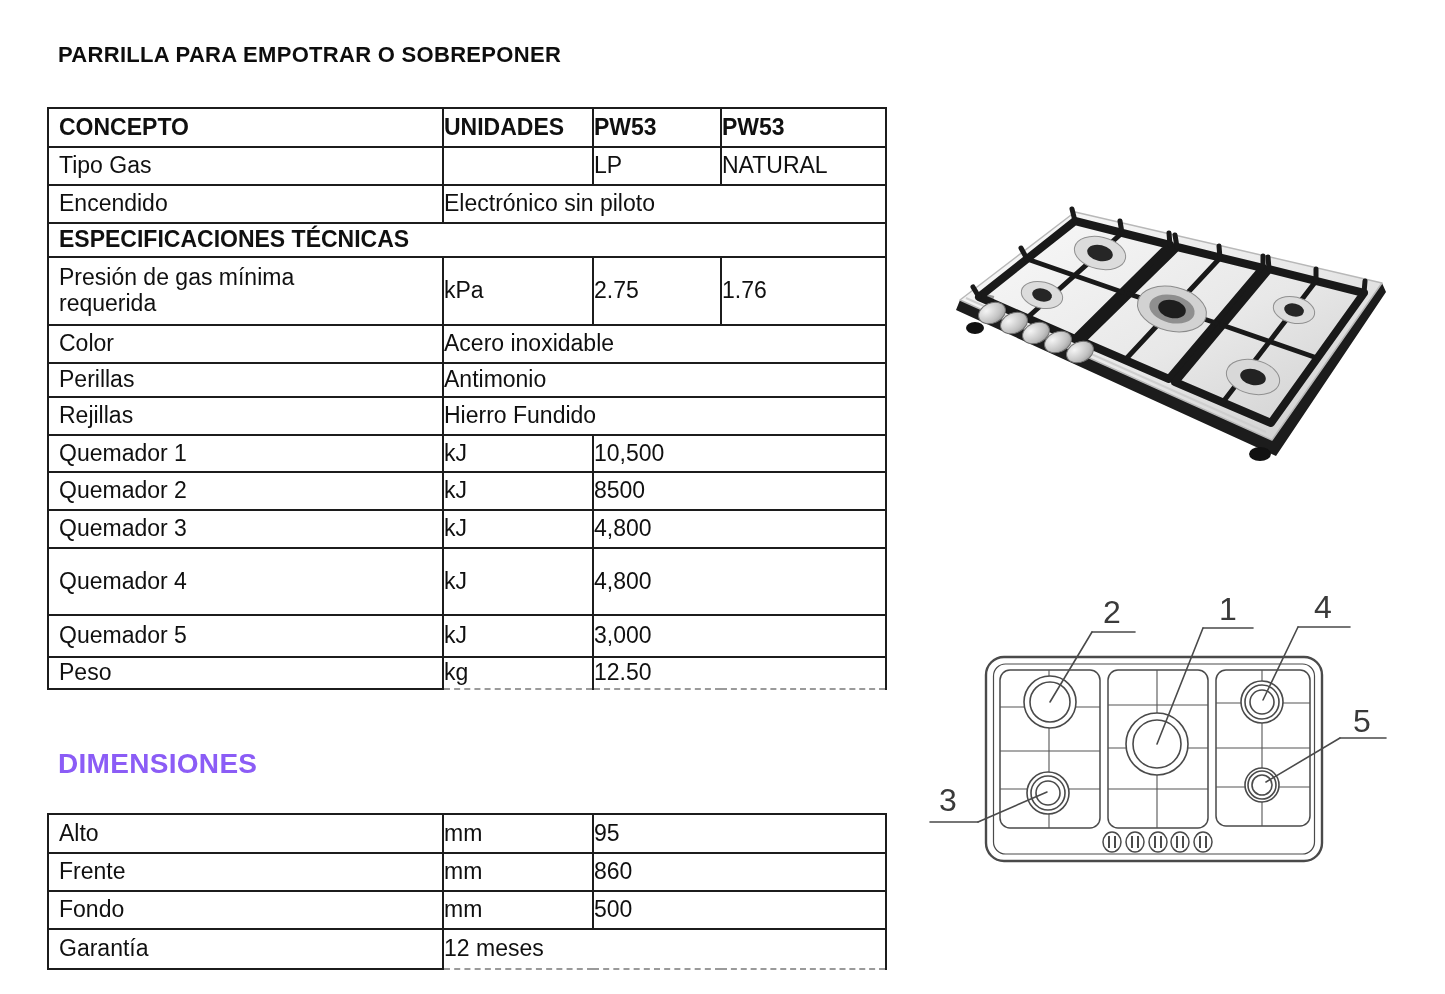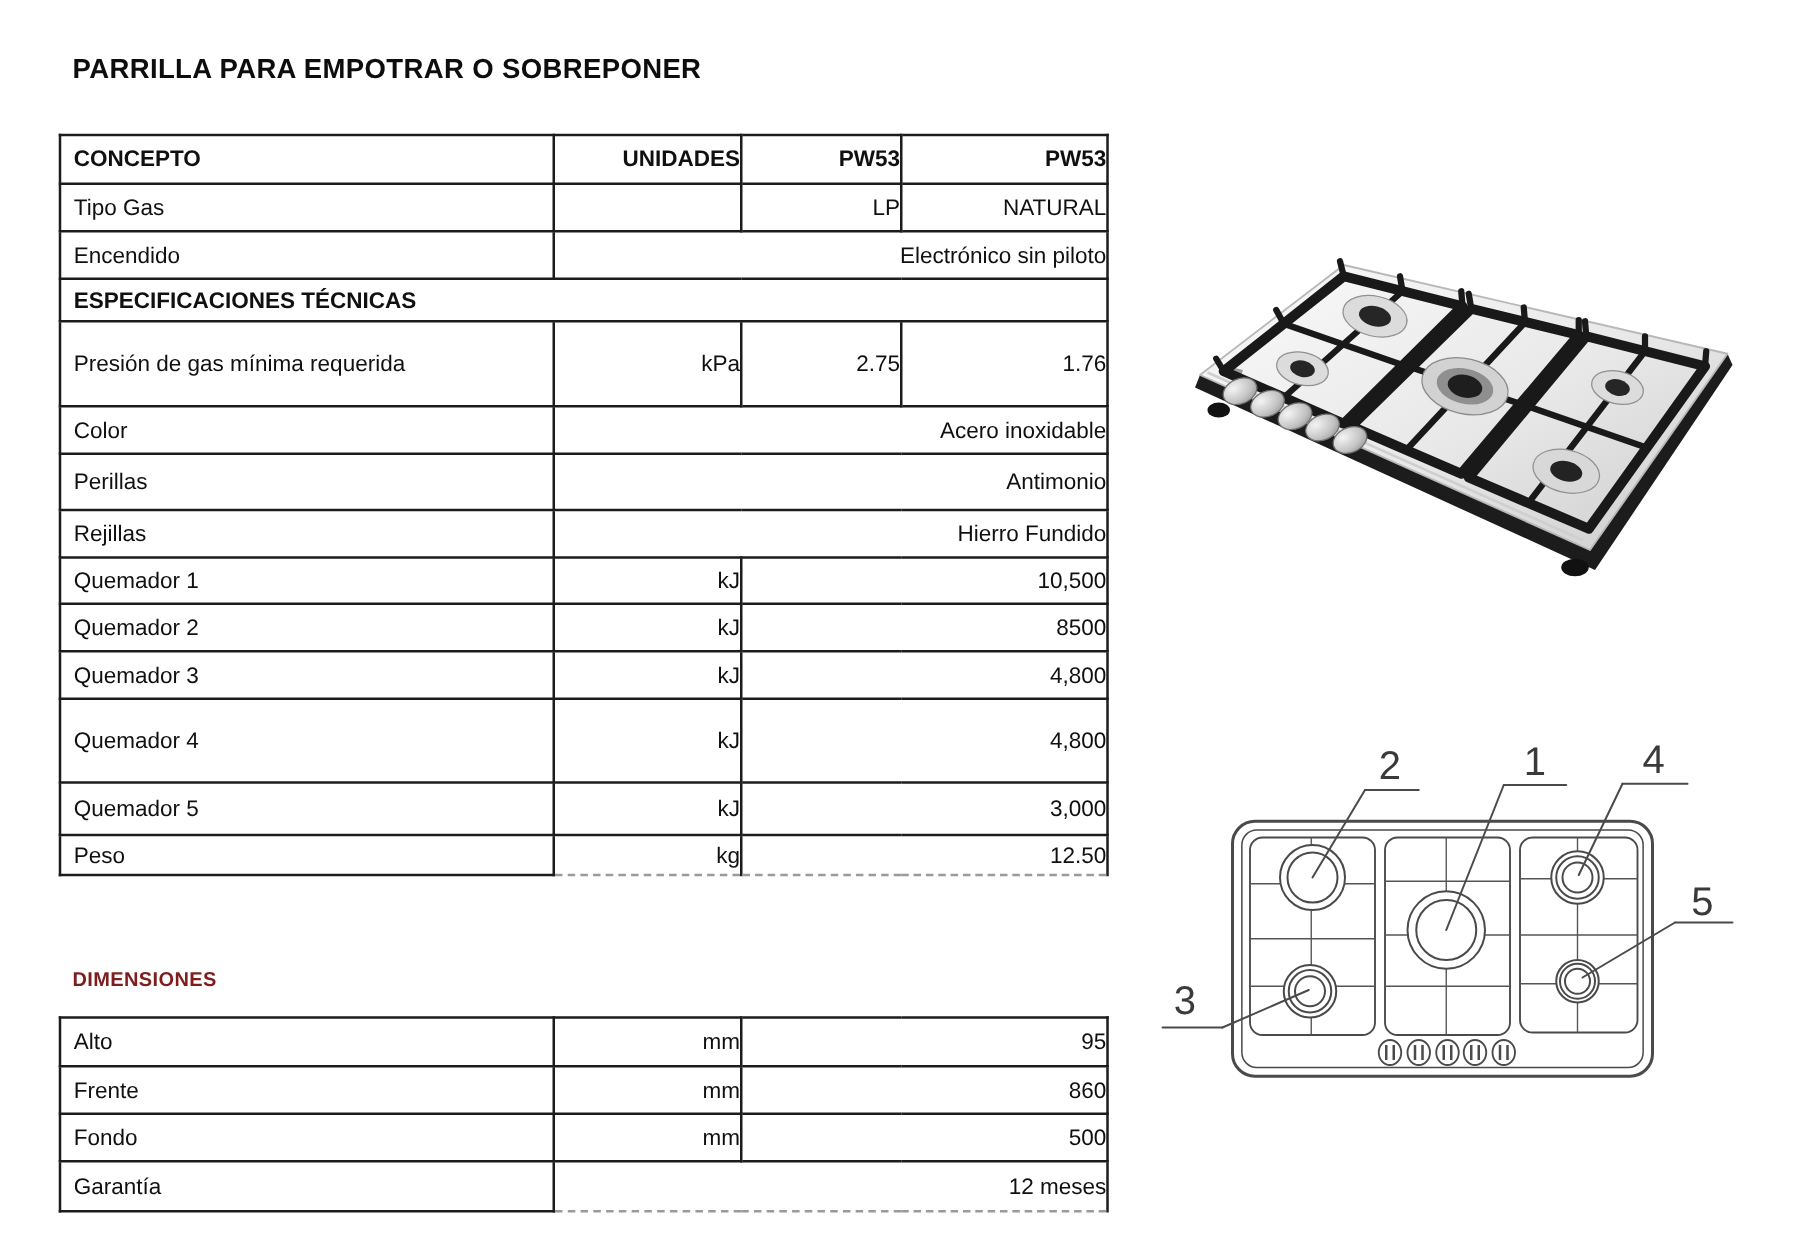--- a/index.html
+++ b/index.html
@@ -1,26 +1,26 @@
 <!DOCTYPE html>
 <html><head>
 <meta charset="utf-8">
 <style>
   html,body{margin:0;padding:0;background:#ffffff;}
   .page{position:relative;width:1445px;height:994px;background:#ffffff;overflow:hidden;
         font-family:"Liberation Sans",sans-serif;color:#111;}
   .doc-title{position:absolute;left:58px;top:42px;font-size:22px;font-weight:bold;
              letter-spacing:.3px;color:#0d0d0d;white-space:nowrap;}
-  .dim-title{position:absolute;left:58px;top:776px;font-size:16px;font-weight:bold;
-             letter-spacing:.3px;color:#7f1d1d;white-space:nowrap;}
+  .dim-title{position:absolute;left:58px;top:748px;font-size:28px;font-weight:bold;
+             letter-spacing:.3px;color:#8b5cf6;white-space:nowrap;}
   table{border-collapse:collapse;position:absolute;table-layout:fixed;background:#fff;}
-  td{border:2px solid #1c1c1c;font-size:18px;color:#101010;padding:0;line-height:1.12;
+  td{border:2px solid #1c1c1c;font-size:23px;color:#101010;padding:0;line-height:1.12;
      overflow:hidden;}
   .lbl{padding-left:10px;text-align:left;}
-  .ctr{text-align:right;}
+  .ctr{text-align:left;}
   .bold{font-weight:bold;}
   .wraplbl{max-width:330px;}
   .dashb{border-bottom:2px dashed #9a9a9a;}
   svg text{font-family:"Liberation Sans",sans-serif;}
 </style>
 </head>
 <body>
 
 <div class="page">
 
@@ -58,21 +58,21 @@
             <div class="wraplbl">Presión de gas mínima requerida</div>
           </td>
       <td class="ctr">kPa</td>
       <td class="ctr">2.75</td>
       <td class="ctr">1.76</td>
     </tr>
     <tr style="height:38px;">
       <td class="lbl">Color</td>
       <td class="ctr" colspan="3">Acero inoxidable</td>
     </tr>
-    <tr style="height:45px;margin-left:32px;">
+    <tr style="height:34px;margin-left:32px;">
       <td class="lbl">Perillas</td>
       <td class="ctr" colspan="3">Antimonio</td>
     </tr>
     <tr style="height:38px;">
       <td class="lbl">Rejillas</td>
       <td class="ctr" colspan="3">Hierro Fundido</td>
     </tr>
     <tr style="height:37px;">
       <td class="lbl">Quemador 1</td>
       <td class="ctr">kJ</td>

